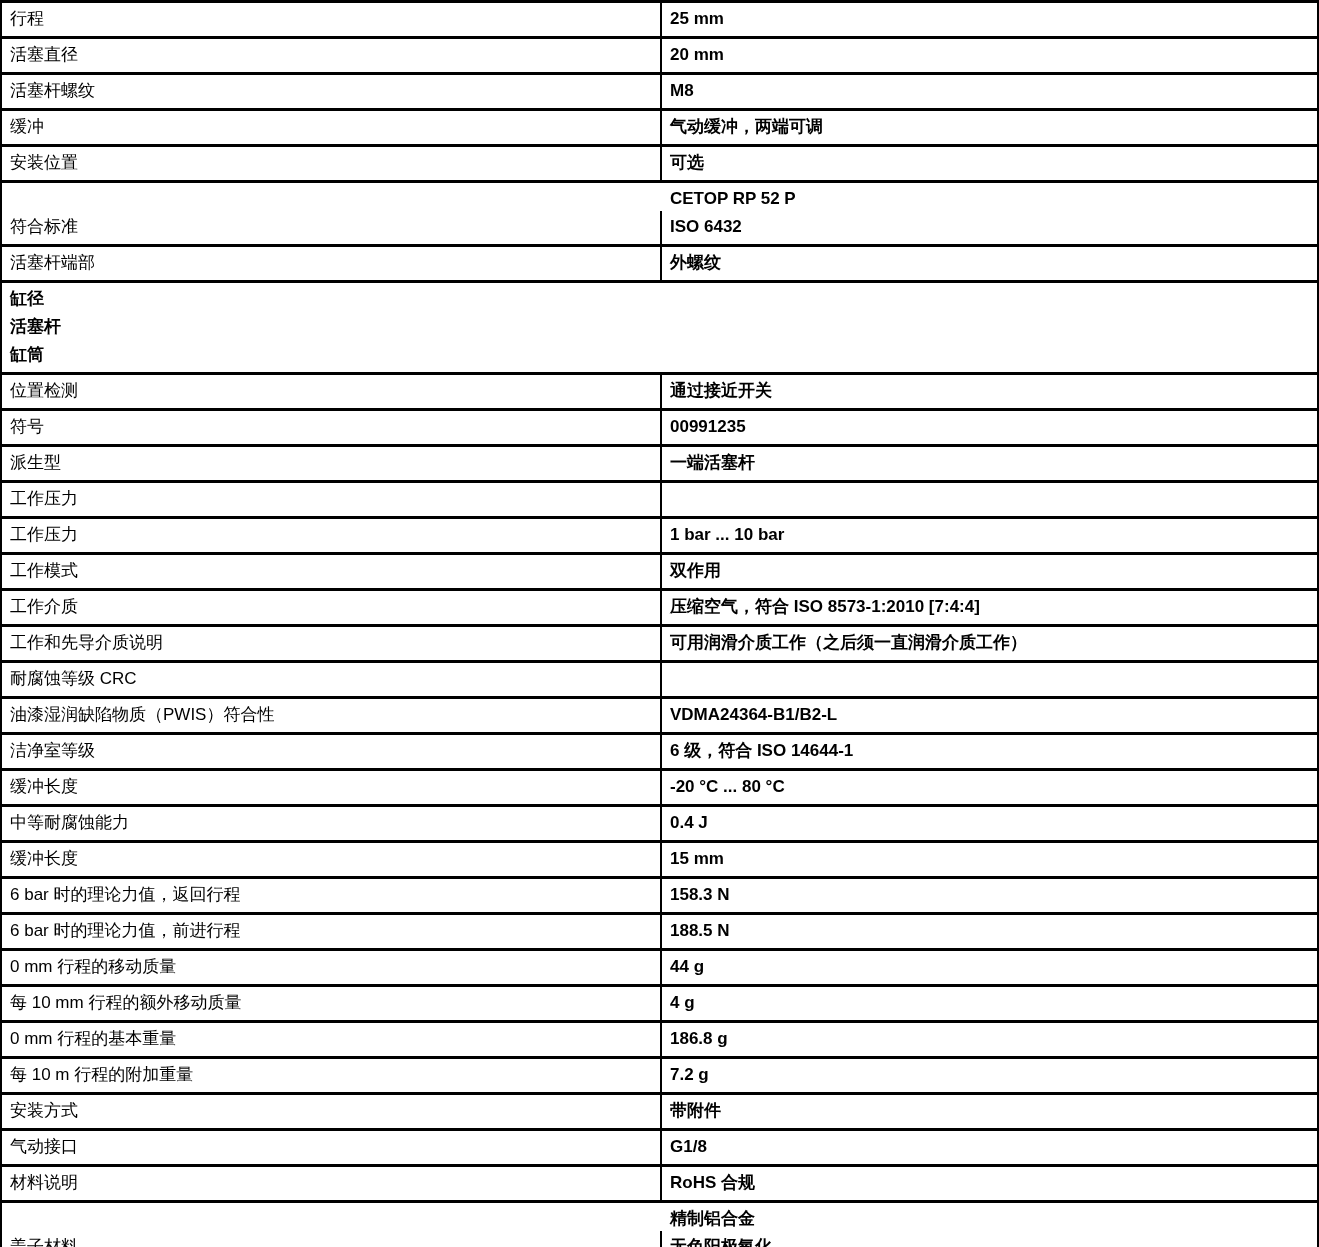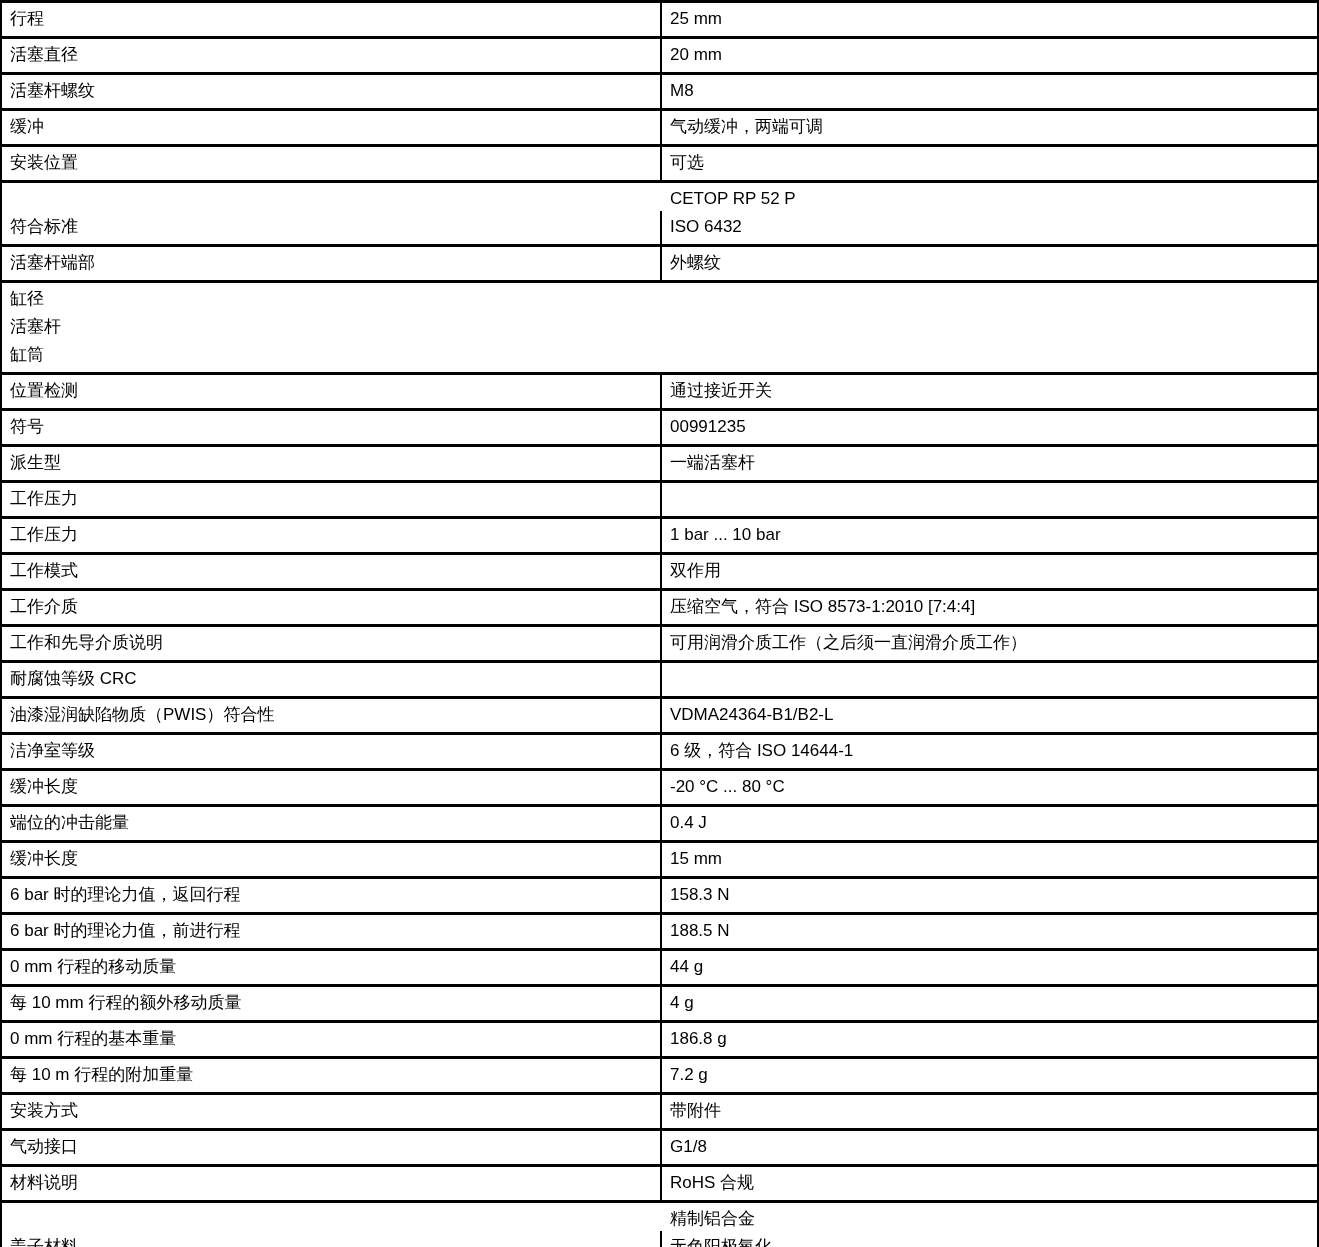--- a/index.html
+++ b/index.html
@@ -36,20 +36,21 @@
     letter-spacing: 0px;
   }
   .label-cell {
     flex: none;
     width: 660px;
     border-right: 2px solid #000000;
   }
   .value-cell {
     flex: 1;
     min-width: 0;
+    font-weight: bold;
   }
 </style>
 </head>
 <body>
 
 <div class="spec-table">
 
   <div class="spec-row">
     <div class="cell label-cell">行程</div>
     <div class="cell value-cell">25 mm</div>
@@ -144,21 +145,21 @@
     <div class="cell label-cell">洁净室等级</div>
     <div class="cell value-cell">6 级，符合 ISO 14644-1</div>
   </div>
 
   <div class="spec-row">
     <div class="cell label-cell">缓冲长度</div>
     <div class="cell value-cell">-20 °C ... 80 °C</div>
   </div>
 
   <div class="spec-row">
-    <div class="cell label-cell">端位的冲击能量</div>
+    <div class="cell label-cell">中等耐腐蚀能力</div>
     <div class="cell value-cell">0.4 J</div>
   </div>
 
   <div class="spec-row">
     <div class="cell label-cell">缓冲长度</div>
     <div class="cell value-cell">15 mm</div>
   </div>
 
   <div class="spec-row">
     <div class="cell label-cell">6 bar 时的理论力值，返回行程</div>

